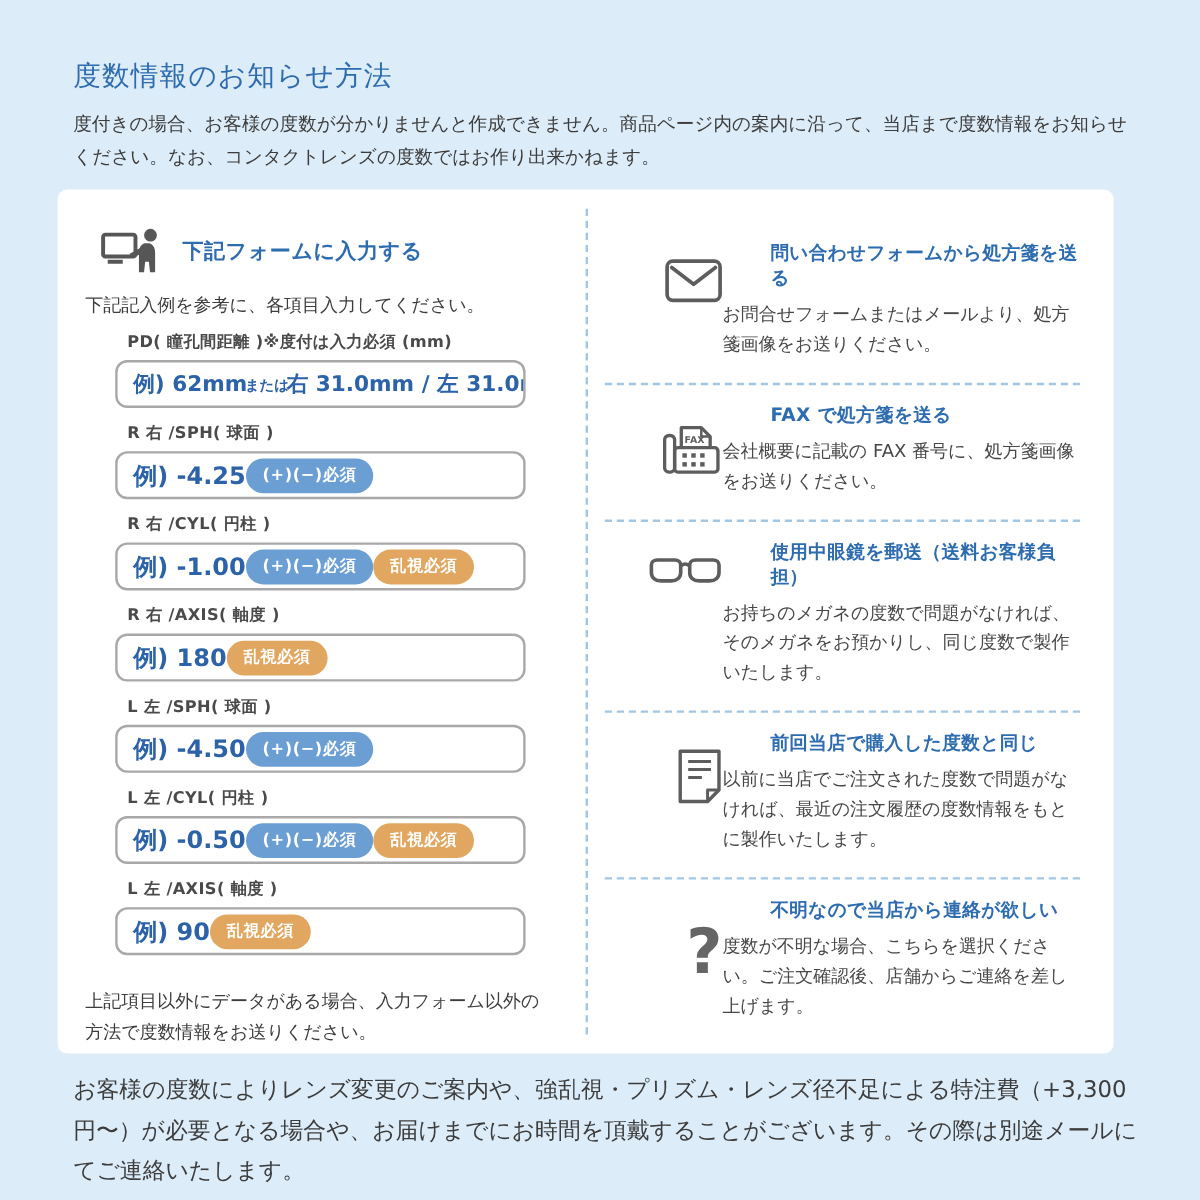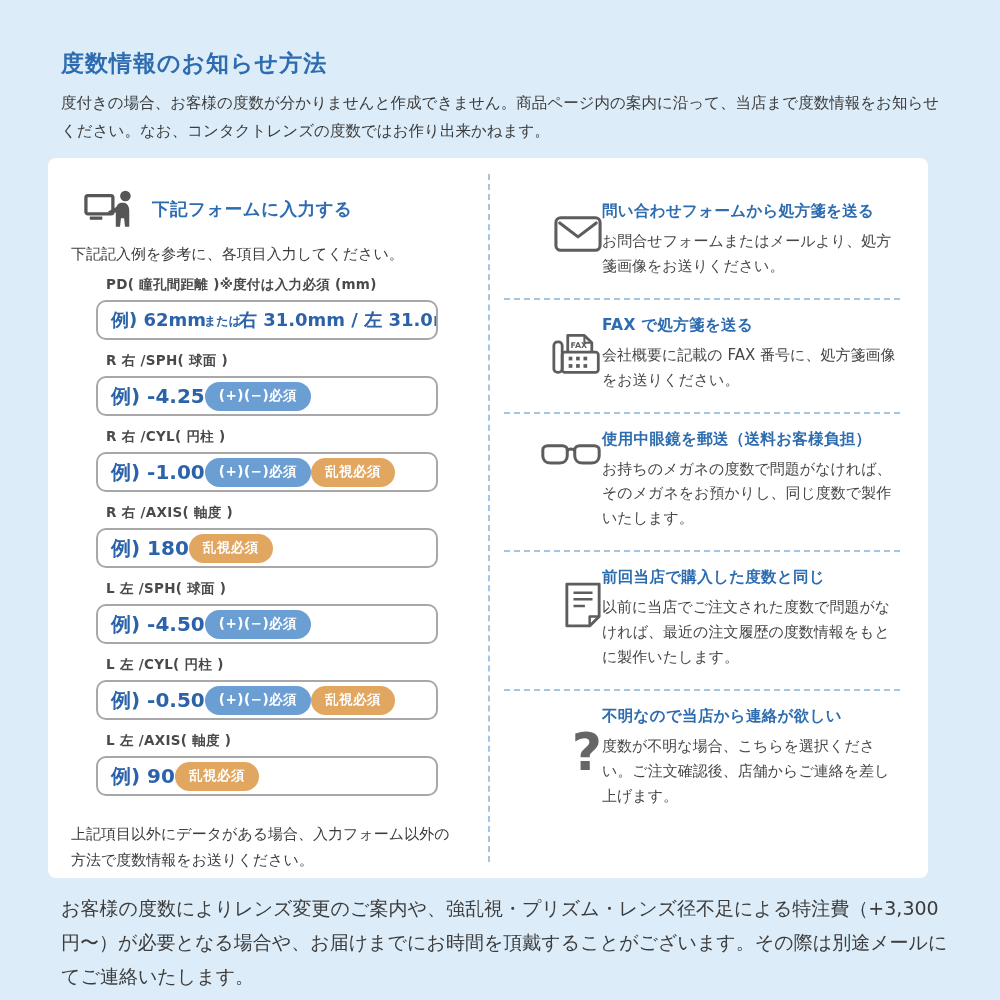--- a/index.html
+++ b/index.html
@@ -4,21 +4,21 @@
 <style>
   :root{
     --background:#dcecf8; --card:#ffffff; --accent-blue:#2e6cb0; --example-blue:#2b62a8;
     --pill-blue:#6b9fd3; --pill-orange:#e1a65f; --divider-blue:#a3c6e4;
     --icon-gray:#5d5d5d; --text-dark:#3c3c3c; --box-border:#a8a8a8;
   }
   *{margin:0;padding:0;box-sizing:border-box;}
   html,body{width:1000px;height:1000px;}
   body{font-family:"DejaVu Sans","Liberation Sans",sans-serif;background:var(--background);}
   .page{position:relative;width:1000px;height:1000px;overflow:hidden;}
-  .page-title{position:absolute;left:61px;top:48px;font-size:23px;font-weight:bold;color:var(--accent-blue);letter-spacing:1px;}
+  .page-title{position:absolute;left:61px;top:48px;font-size:23px;font-weight:normal;color:var(--accent-blue);letter-spacing:1px;}
   .intro{position:absolute;left:61px;top:90px;width:882px;font-size:15.5px;line-height:1.78;color:var(--text-dark);font-weight:500;}
   .card{position:absolute;left:48px;top:158px;width:880px;height:720px;background:var(--card);border-radius:8px;display:flex;}
   
   .form-col{width:440px;position:relative;}
   .form-header{display:flex;align-items:center;margin:30px 0 0 36px;}
   .form-header .hicon{width:52px;display:flex;justify-content:center;}
   .form-heading{margin-left:16px;font-size:17.5px;font-weight:bold;color:var(--accent-blue);letter-spacing:0.5px;}
   .form-instruction{margin:15px 0 0 23px;font-size:15px;color:var(--text-dark);font-weight:500;}
   .fields{margin:8px 0 0 48px;width:342px;}
   .field-label{margin:12px 0 6px 10px;font-size:13.5px;font-weight:bold;color:#4a4a4a;letter-spacing:0.3px;}
@@ -29,21 +29,21 @@
   .pill{height:29px;border-radius:15px;display:flex;align-items:center;padding:0 14px;font-size:13.5px;font-weight:bold;color:#fff;letter-spacing:0.5px;}
   .pill.blue{background:var(--pill-blue);}
   .pill.orange{background:var(--pill-orange);}
   .form-note{margin:26px 0 0 23px;width:390px;font-size:15px;line-height:1.7;color:var(--text-dark);font-weight:500;}
   
   .methods-col{flex:1;border-left:2px dashed var(--divider-blue);margin:16px 0;padding:12px 28px 0 14px;}
   .method{display:flex;padding:15px 0 19px 0;border-bottom:2px dashed var(--divider-blue);}
   .method:last-child{border-bottom:none;}
   .m-icon{width:98px;flex:0 0 98px;display:flex;justify-content:flex-end;align-items:flex-start;padding-top:14px;}
   .m-text{flex:1;}
-  .m-heading{font-size:15.5px;font-weight:bold;color:var(--accent-blue);letter-spacing:0.3px;}
+  .m-heading{font-size:15.5px;font-weight:bold;color:var(--accent-blue);letter-spacing:0.3px;margin-left:40px;}
   .m-body{margin-top:7px;font-size:15px;line-height:1.66;color:#474747;font-weight:500;}
   .q-glyph{font-size:52px;font-weight:bold;color:#666;line-height:1;margin-top:6px;}
   .footer-note{position:absolute;left:61px;top:891px;width:888px;font-size:19px;line-height:1.8;color:var(--text-dark);font-weight:500;}
   svg{display:block;}
 </style>
 </head>
 <body>
 
 <div class="page">
 

